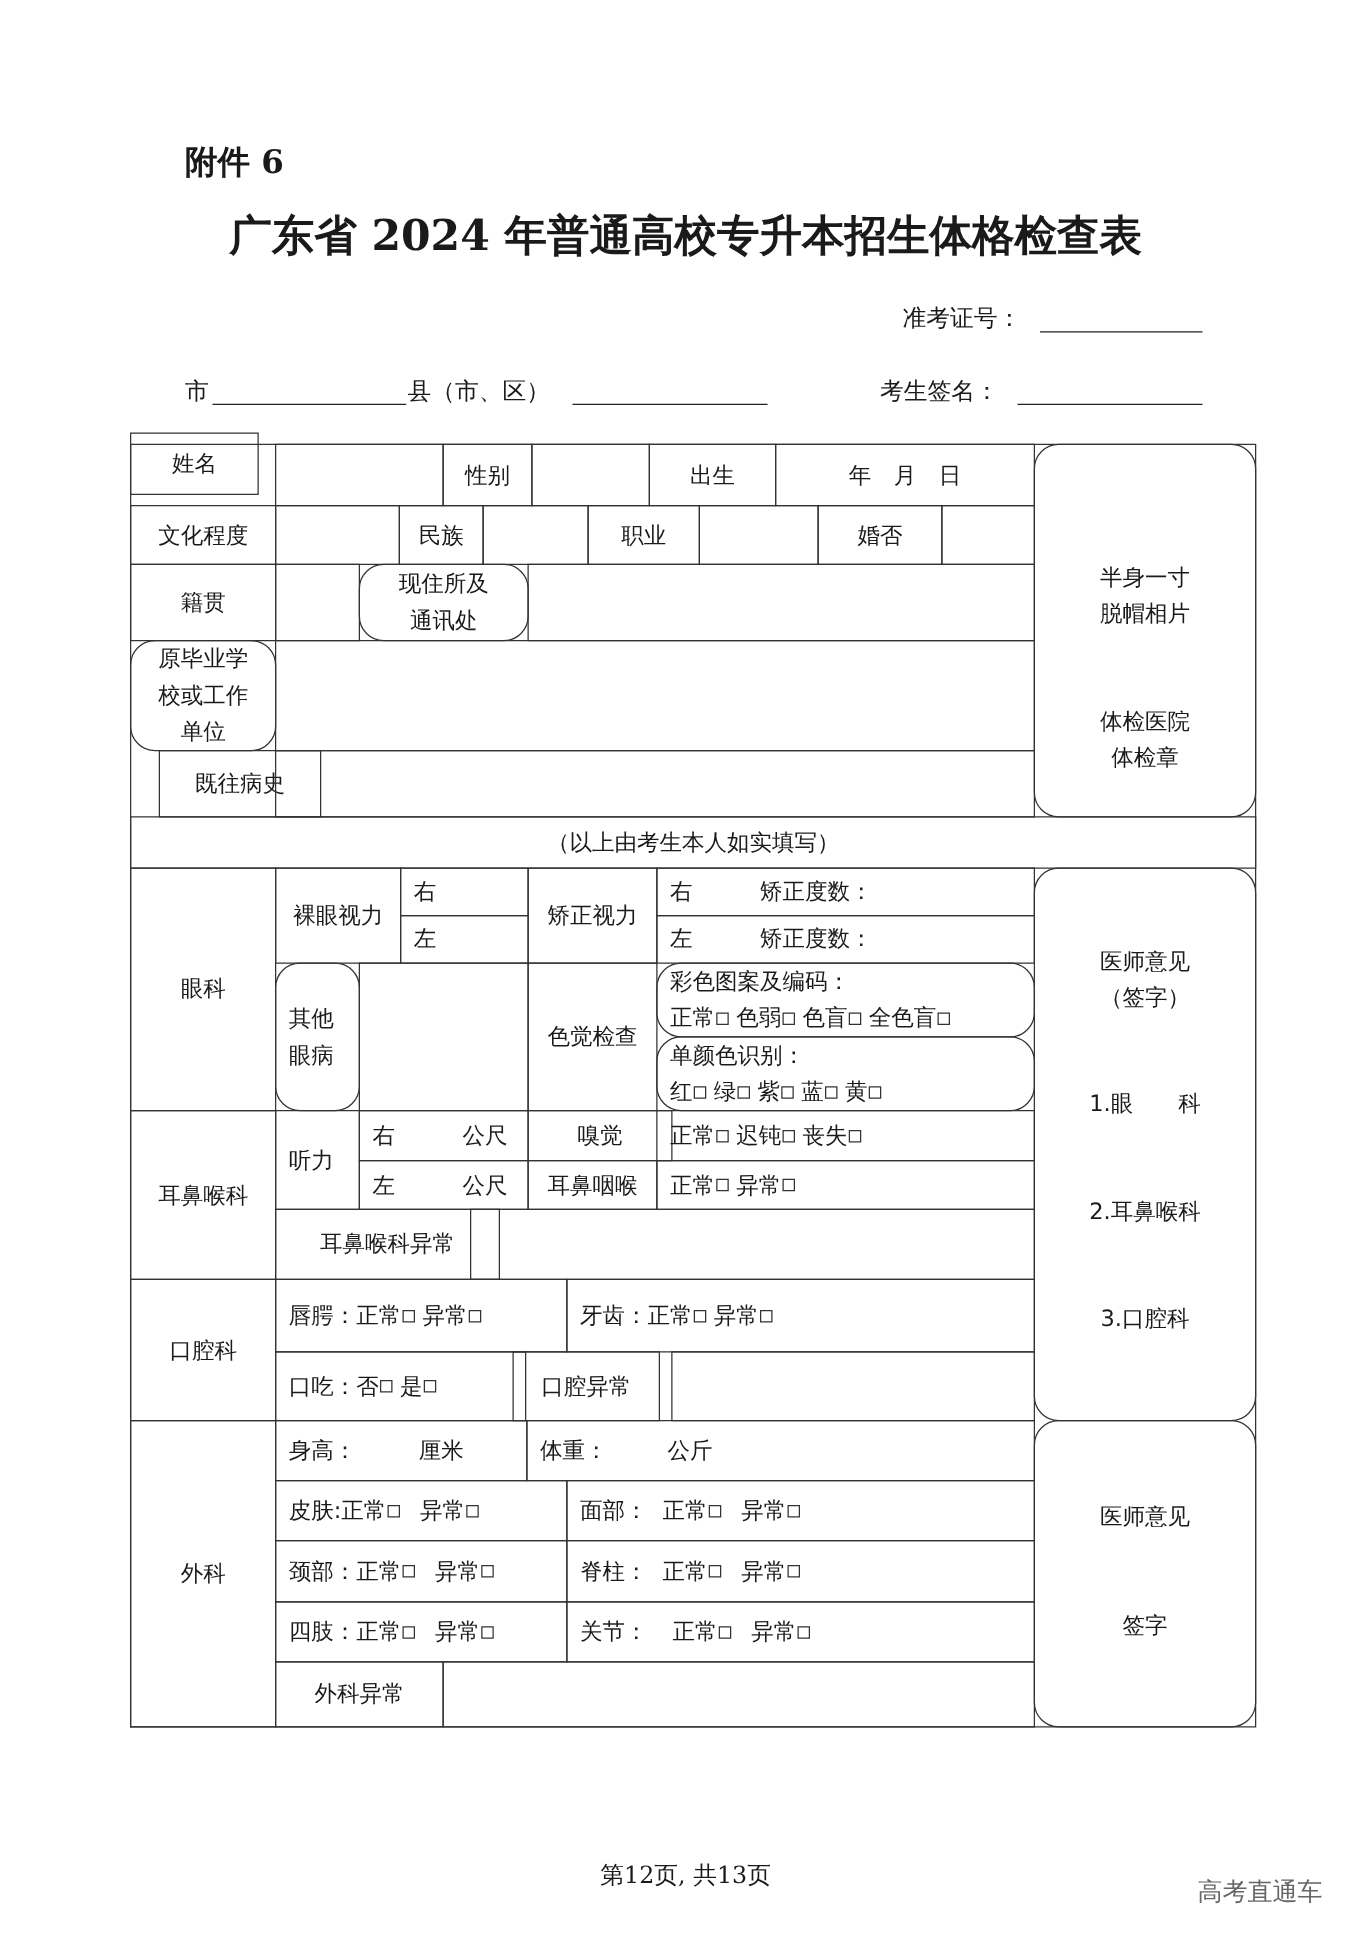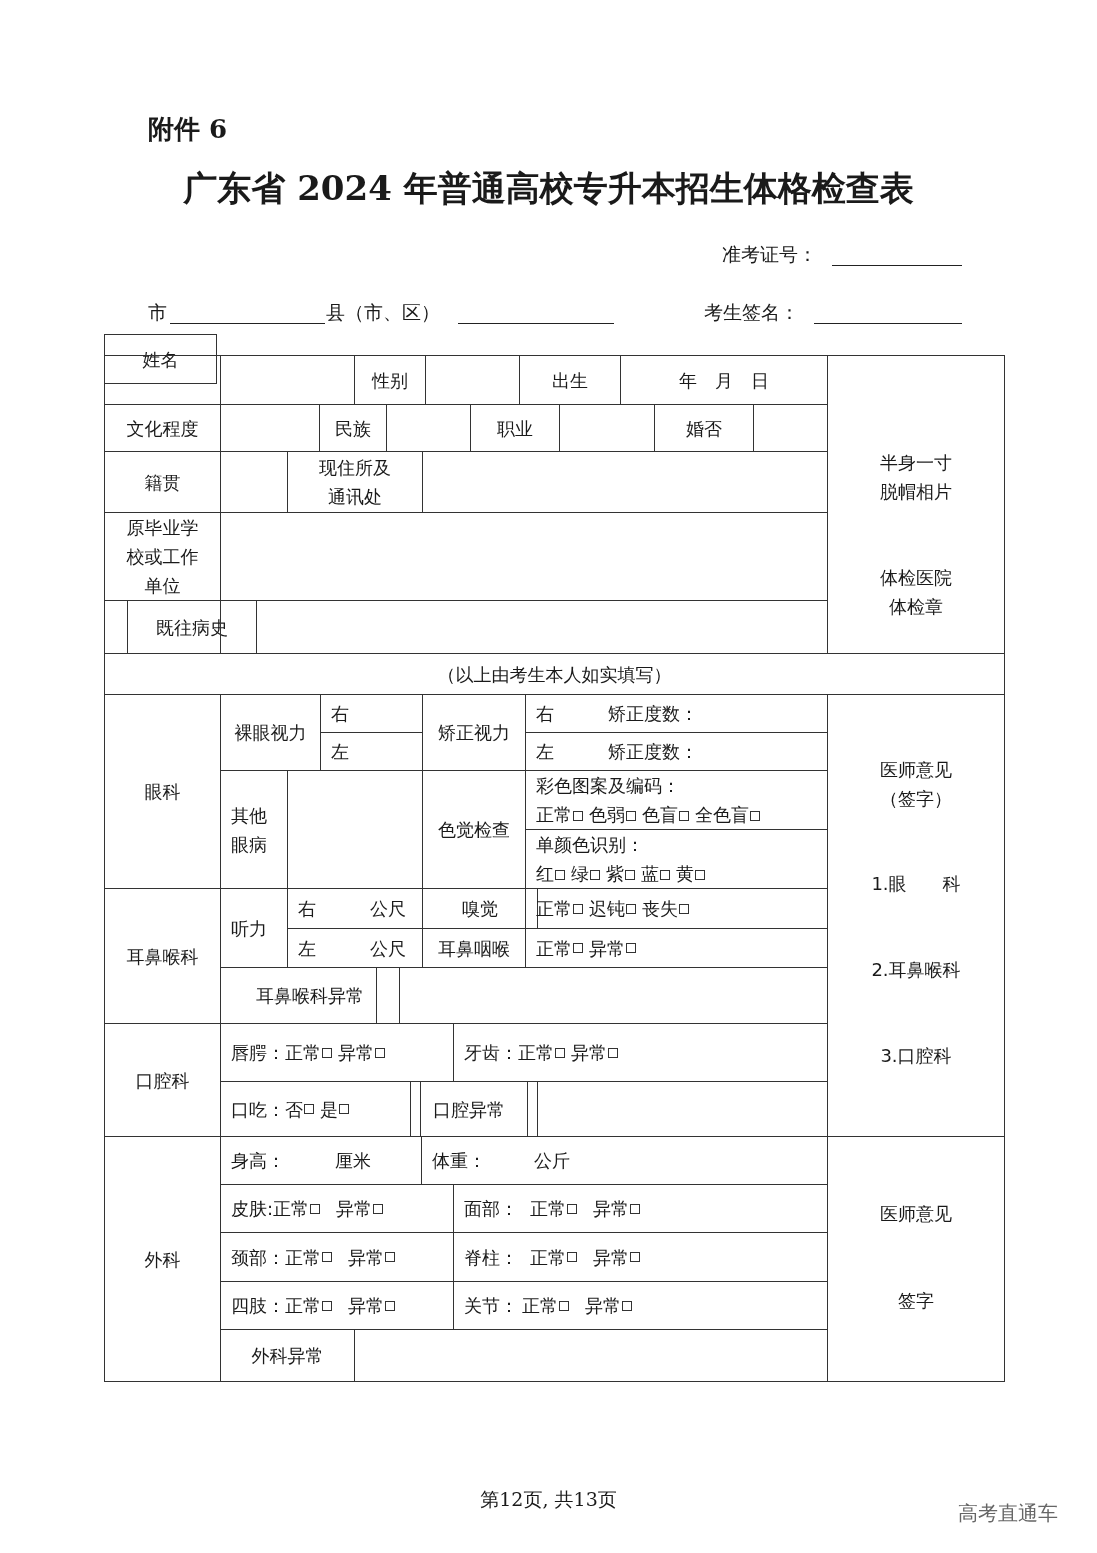--- a/index.html
+++ b/index.html
@@ -8,21 +8,21 @@
   .abs { position: absolute; }
   .attach { left: 148px; top: 112px; font-size: 26px; font-weight: bold; font-family: "DejaVu Serif", serif; }
   .title { left: 0; width: 1097px; top: 166px; text-align: center; font-size: 34px; font-weight: bold;
            font-family: "DejaVu Serif", serif; letter-spacing: 0px; }
   .meta { font-size: 19px; }
   .uline { position: absolute; border-bottom: 1.5px solid #222; height: 0; }
   .cell { position: absolute; border: 1px solid #333; box-sizing: border-box; display: flex;
           align-items: center; font-size: 18px; line-height: 29px; }
   .c { justify-content: center; text-align: center; }
   .l { justify-content: flex-start; padding-left: 10px; }
-  .col { flex-direction: column; }
+  .col { flex-direction: column; border-radius: 20px; }
   .outer { position: absolute; left: 104px; top: 355px; width: 901px; height: 1027px; border: 1.5px solid #333; box-sizing: border-box; pointer-events: none; }
   .footer { left: 0; width: 1097px; top: 1487px; text-align: center; font-size: 19px; font-family: "DejaVu Serif", serif; }
   .wm { left: 958px; top: 1500px; font-size: 20px; color: #666; }
   .box { display: inline-block; width: 8px; height: 8px; border: 1px solid #333; margin: 0 6px 0 1px; vertical-align: middle; }
 </style>
 </head>
 <body>
 
 <div class="abs attach">附件 6</div>
 <div class="abs title">广东省 2024 年普通高校专升本招生体格检查表</div>
@@ -30,21 +30,21 @@
 <div class="abs meta" style="left:722px; top:242px;">准考证号：</div>
 <div class="uline" style="left:832px; top:265px; width:130px;"></div>
 
 <div class="abs meta" style="left:148px; top:300px;">市</div>
 <div class="uline" style="left:170px; top:323px; width:155px;"></div>
 <div class="abs meta" style="left:326px; top:300px;">县（市、区）</div>
 <div class="uline" style="left:458px; top:323px; width:156px;"></div>
 <div class="abs meta" style="left:704px; top:300px;">考生签名：</div>
 <div class="uline" style="left:814px; top:323px; width:148px;"></div>
 
-<div class="cell c" style="left:104px; top:334px; width:113px; height:50px;">姓名</div>
+<div class="cell c" style="left:104px; top:346px; width:103px; height:50px;font-family:Liberation Serif, serif;">姓名</div>
 <div class="cell" style="left:220px; top:355px; width:135px; height:50px;"></div>
 <div class="cell c" style="left:354px; top:355px; width:72px; height:50px;">性别</div>
 <div class="cell" style="left:425px; top:355px; width:95px; height:50px;"></div>
 <div class="cell c" style="left:519px; top:355px; width:102px; height:50px;">出生</div>
 <div class="cell c" style="left:620px; top:355px; width:208px; height:50px;">年　月　日</div>
 
 <div class="cell c" style="left:104px; top:404px; width:117px; height:48px;">文化程度</div>
 <div class="cell" style="left:220px; top:404px; width:100px; height:48px;"></div>
 <div class="cell c" style="left:319px; top:404px; width:68px; height:48px;">民族</div>
 <div class="cell" style="left:386px; top:404px; width:85px; height:48px;"></div>
@@ -210,21 +210,21 @@
 </div>
 
 <div class="cell l" style="left:220px; top:1281px; width:234px; height:49px;">
   <span>四肢：</span>
     <span>正常</span>
     <span class="box" style="margin-right:16px;"></span>
     <span>异常</span>
     <span class="box"></span>
 </div>
 <div class="cell l" style="left:453px; top:1281px; width:375px; height:49px;">
-  <span style="margin-right:4px;">关节：</span>
+  <span style="margin-right:20px;">关节：</span>
     <span>正常</span>
     <span class="box" style="margin-right:16px;"></span>
     <span>异常</span>
     <span class="box"></span>
 </div>
 
 <div class="cell c" style="left:220px; top:1329px; width:135px; height:53px;">外科异常</div>
 <div class="cell" style="left:354px; top:1329px; width:474px; height:53px;"></div>
 
 <div class="cell c col" style="left:827px; top:1136px; width:178px; height:246px; justify-content:flex-start; padding-top:62px;">

